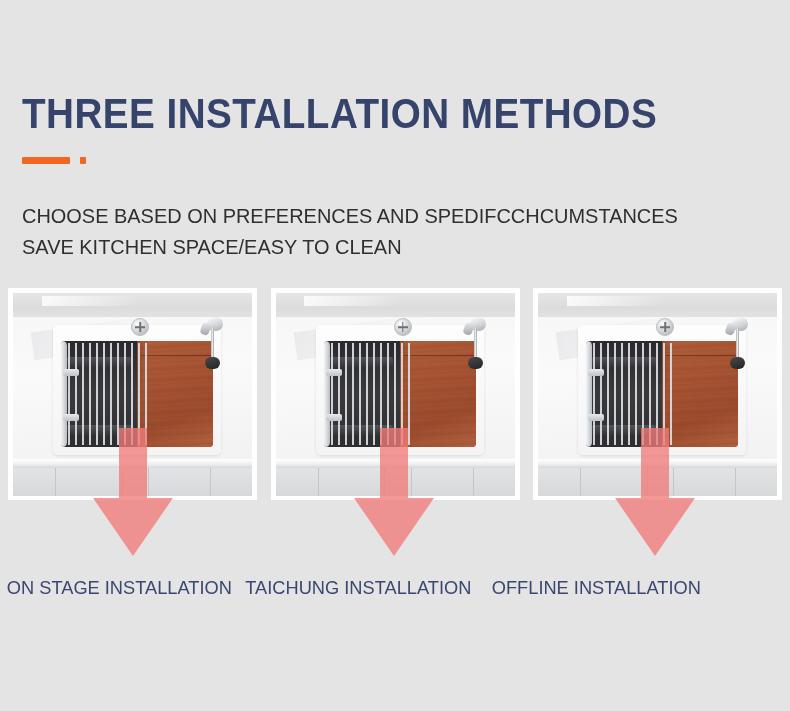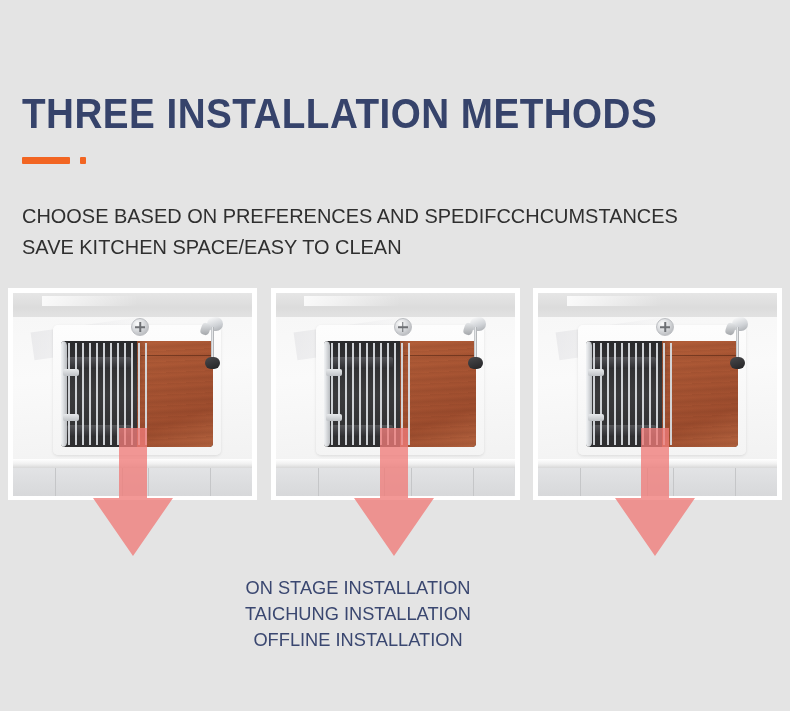--- a/index.html
+++ b/index.html
@@ -347,21 +347,20 @@
   .arrow.a2 { left: 352px; }
   .arrow.a3 { left: 613px; }
 
   
   .captions {
     position: absolute;
     left: 0;
     top: 575px;
     width: 716px;
     display: flex;
-    flex-direction: column;
   }
   .caption {
     flex: 1 1 0;
     text-align: center;
     color: #3a4770;
     font-size: 19px;
     line-height: 26px;
     font-family: "Liberation Sans Narrow", "Liberation Sans", sans-serif;
     transform: scaleX(0.96);
     white-space: nowrap;

